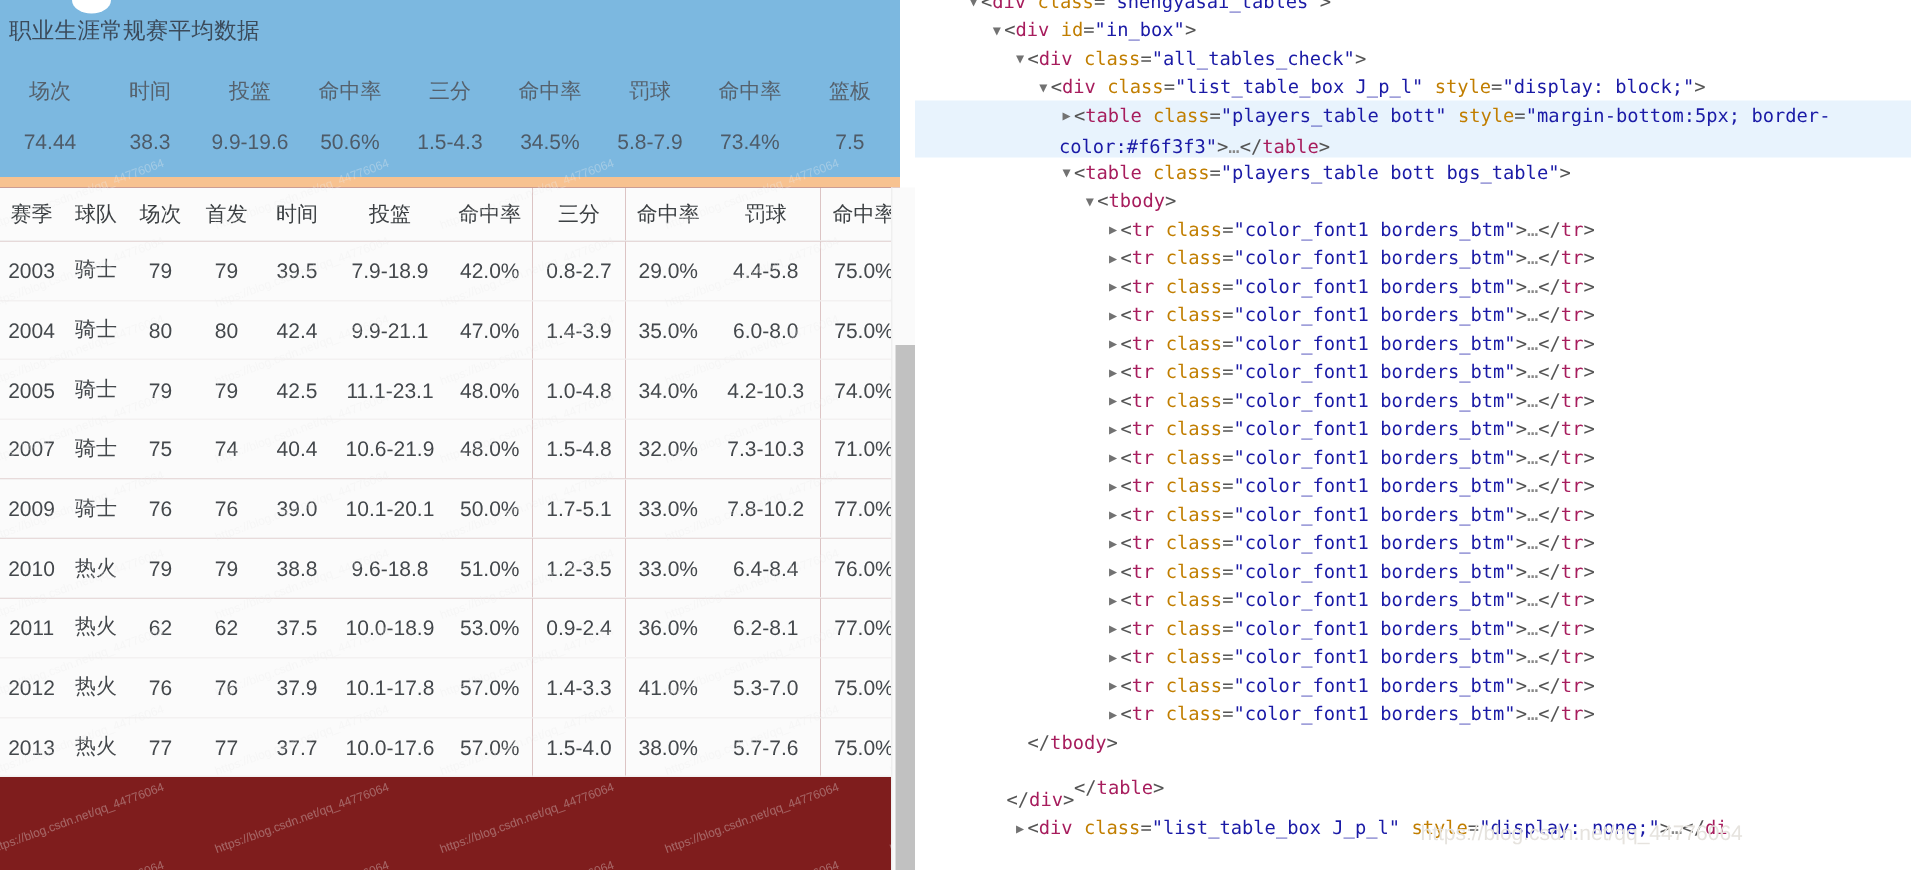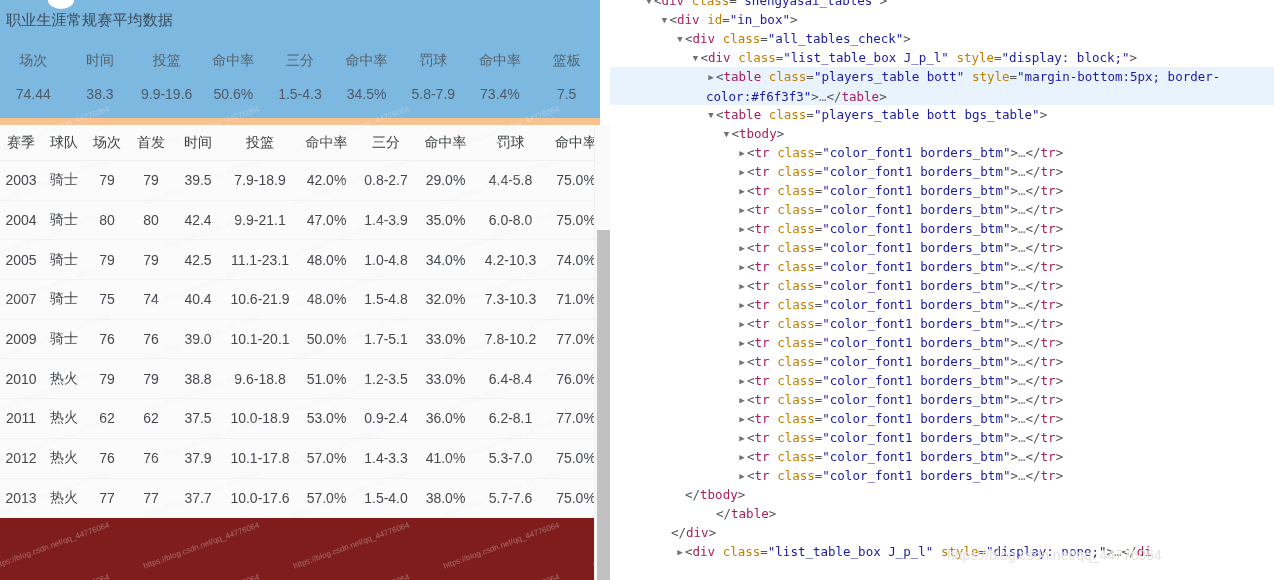--- a/index.html
+++ b/index.html
@@ -482,18 +482,18 @@
       <div class="dom-line"><span class="line-inner" style="padding-left: 127px; display: inline-block;"><span class="tri closed"></span><span class="punc">&lt;</span><span class="tag">tr</span><span class="text"> </span><span class="attr">class</span><span class="punc">=</span><span class="val">"color_font1 borders_btm"</span><span class="punc">&gt;</span><span class="ellip">…</span><span class="punc">&lt;/</span><span class="tag">tr</span><span class="punc">&gt;</span></span></div>
       <div class="dom-line"><span class="line-inner" style="padding-left: 127px; display: inline-block;"><span class="tri closed"></span><span class="punc">&lt;</span><span class="tag">tr</span><span class="text"> </span><span class="attr">class</span><span class="punc">=</span><span class="val">"color_font1 borders_btm"</span><span class="punc">&gt;</span><span class="ellip">…</span><span class="punc">&lt;/</span><span class="tag">tr</span><span class="punc">&gt;</span></span></div>
       <div class="dom-line"><span class="line-inner" style="padding-left: 127px; display: inline-block;"><span class="tri closed"></span><span class="punc">&lt;</span><span class="tag">tr</span><span class="text"> </span><span class="attr">class</span><span class="punc">=</span><span class="val">"color_font1 borders_btm"</span><span class="punc">&gt;</span><span class="ellip">…</span><span class="punc">&lt;/</span><span class="tag">tr</span><span class="punc">&gt;</span></span></div>
       <div class="dom-line"><span class="line-inner" style="padding-left: 127px; display: inline-block;"><span class="tri closed"></span><span class="punc">&lt;</span><span class="tag">tr</span><span class="text"> </span><span class="attr">class</span><span class="punc">=</span><span class="val">"color_font1 borders_btm"</span><span class="punc">&gt;</span><span class="ellip">…</span><span class="punc">&lt;/</span><span class="tag">tr</span><span class="punc">&gt;</span></span></div>
       <div class="dom-line"><span class="line-inner" style="padding-left: 127px; display: inline-block;"><span class="tri closed"></span><span class="punc">&lt;</span><span class="tag">tr</span><span class="text"> </span><span class="attr">class</span><span class="punc">=</span><span class="val">"color_font1 borders_btm"</span><span class="punc">&gt;</span><span class="ellip">…</span><span class="punc">&lt;/</span><span class="tag">tr</span><span class="punc">&gt;</span></span></div>
       <div class="dom-line"><span class="line-inner" style="padding-left: 127px; display: inline-block;"><span class="tri closed"></span><span class="punc">&lt;</span><span class="tag">tr</span><span class="text"> </span><span class="attr">class</span><span class="punc">=</span><span class="val">"color_font1 borders_btm"</span><span class="punc">&gt;</span><span class="ellip">…</span><span class="punc">&lt;/</span><span class="tag">tr</span><span class="punc">&gt;</span></span></div>
       <div class="dom-line"><span class="line-inner" style="padding-left: 127px; display: inline-block;"><span class="tri closed"></span><span class="punc">&lt;</span><span class="tag">tr</span><span class="text"> </span><span class="attr">class</span><span class="punc">=</span><span class="val">"color_font1 borders_btm"</span><span class="punc">&gt;</span><span class="ellip">…</span><span class="punc">&lt;/</span><span class="tag">tr</span><span class="punc">&gt;</span></span></div>
       <div class="dom-line"><span class="line-inner" style="padding-left: 127px; display: inline-block;"><span class="tri closed"></span><span class="punc">&lt;</span><span class="tag">tr</span><span class="text"> </span><span class="attr">class</span><span class="punc">=</span><span class="val">"color_font1 borders_btm"</span><span class="punc">&gt;</span><span class="ellip">…</span><span class="punc">&lt;/</span><span class="tag">tr</span><span class="punc">&gt;</span></span></div>
       <div class="dom-line"><span class="line-inner" style="padding-left: 127px; display: inline-block;"><span class="tri closed"></span><span class="punc">&lt;</span><span class="tag">tr</span><span class="text"> </span><span class="attr">class</span><span class="punc">=</span><span class="val">"color_font1 borders_btm"</span><span class="punc">&gt;</span><span class="ellip">…</span><span class="punc">&lt;/</span><span class="tag">tr</span><span class="punc">&gt;</span></span></div>
       <div class="dom-line"><span class="line-inner" style="padding-left: 65px; display: inline-block;"><span class="tri none"></span><span class="punc">&lt;/</span><span class="tag">tbody</span><span class="punc">&gt;</span></span></div>
-      <div class="dom-line"><span class="line-inner" style="padding-left: 96px; display: inline-block;"><span class="tri none"></span><span class="punc">&lt;/</span><span class="tag">table</span><span class="punc">&gt;</span></span></div>
+      <div class="dom-line"><span class="line-inner" style="padding-left: 96px; display: inline-block; margin-top: 11px;"><span class="tri none"></span><span class="punc">&lt;/</span><span class="tag">table</span><span class="punc">&gt;</span></span></div>
       <div class="dom-line"><span class="line-inner" style="padding-left: 51px; display: inline-block;"><span class="tri none"></span><span class="punc">&lt;/</span><span class="tag">div</span><span class="punc">&gt;</span></span></div>
       <div class="dom-line"><span class="line-inner" style="padding-left: 65px; display: inline-block;"><span class="tri closed"></span><span class="punc">&lt;</span><span class="tag">div</span><span class="text"> </span><span class="attr">class</span><span class="punc">=</span><span class="val">"list_table_box J_p_l"</span><span class="text"> </span><span class="attr">style</span><span class="punc">=</span><span class="val">"display: none;"</span><span class="punc">&gt;</span><span class="ellip">…</span><span class="punc">&lt;/</span><span class="tag">di</span></span></div>
     </div>
   <div id="devtools-watermark">https://blog.csdn.net/qq_44776064</div>
 </div>
 
 </body></html>

